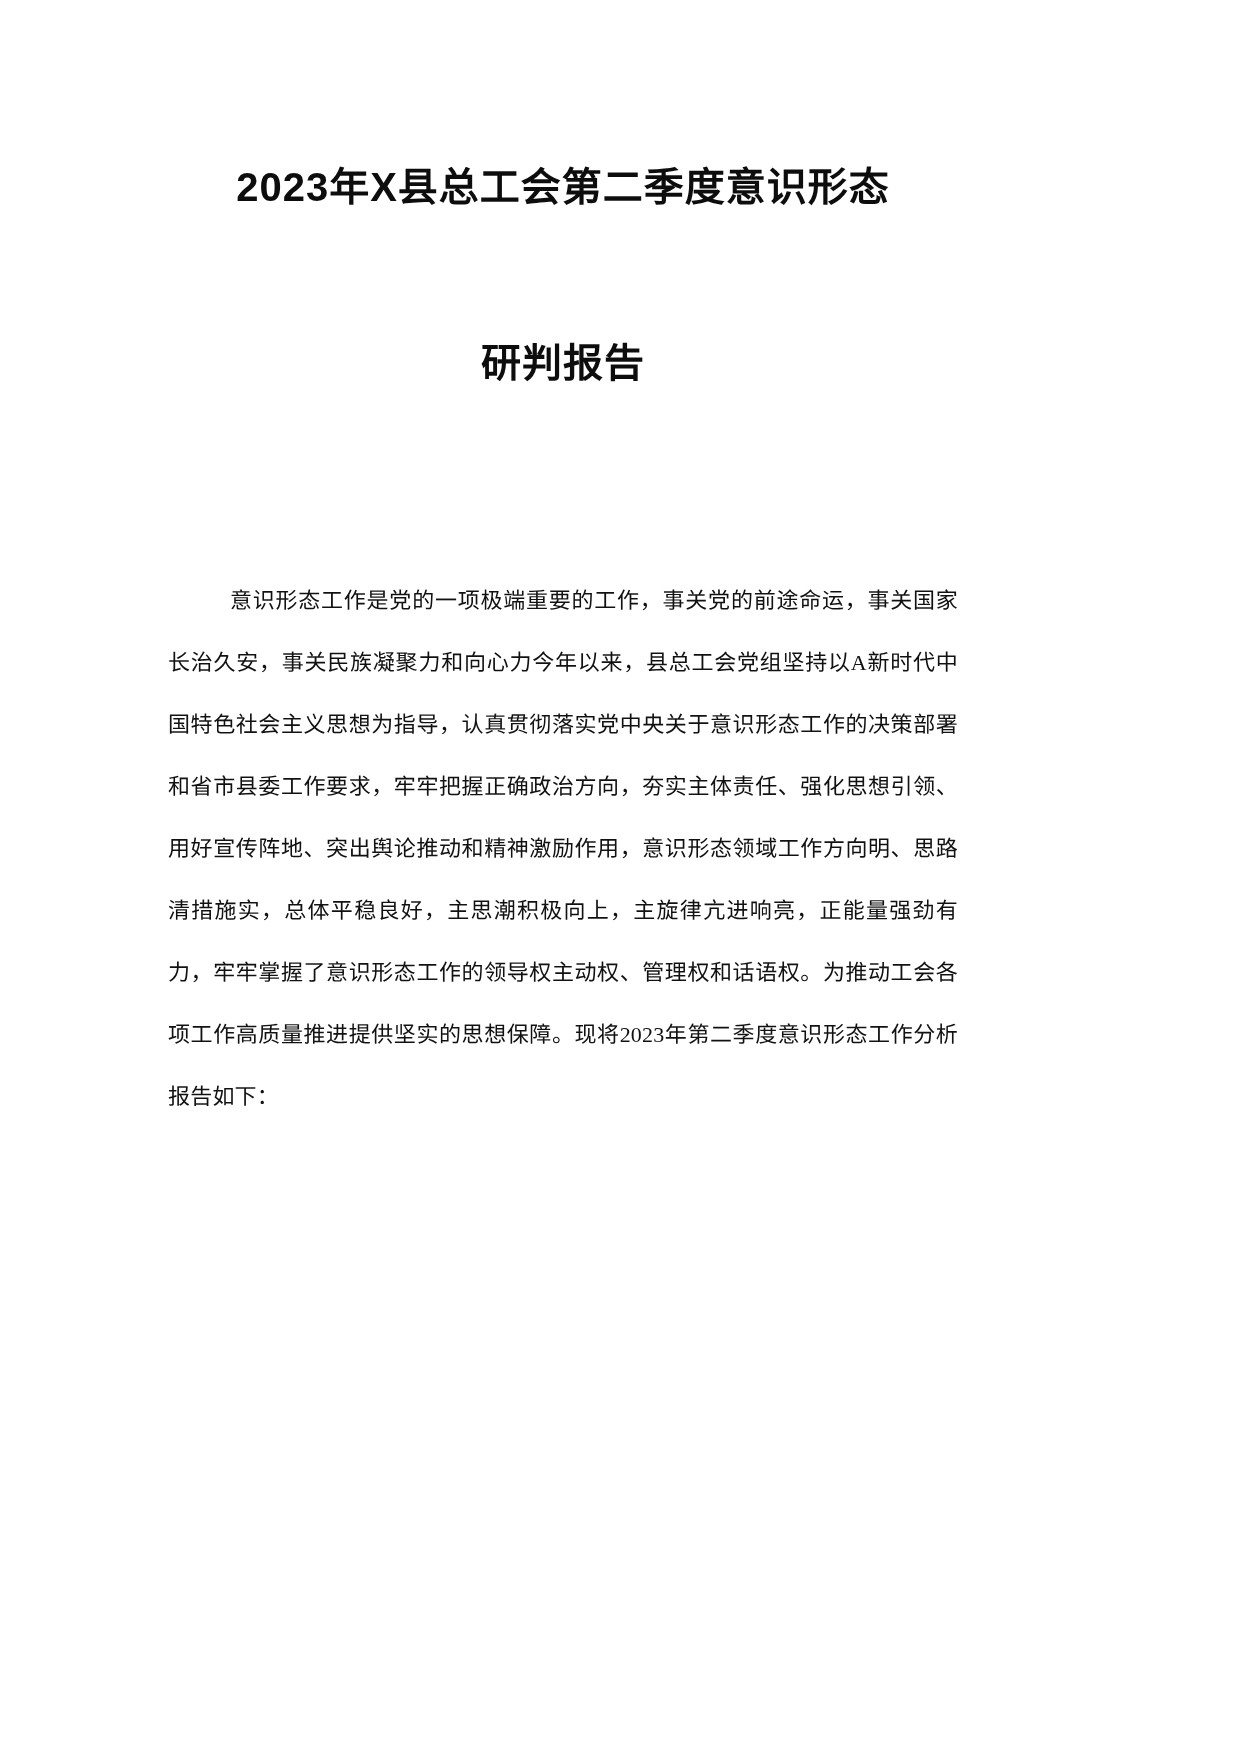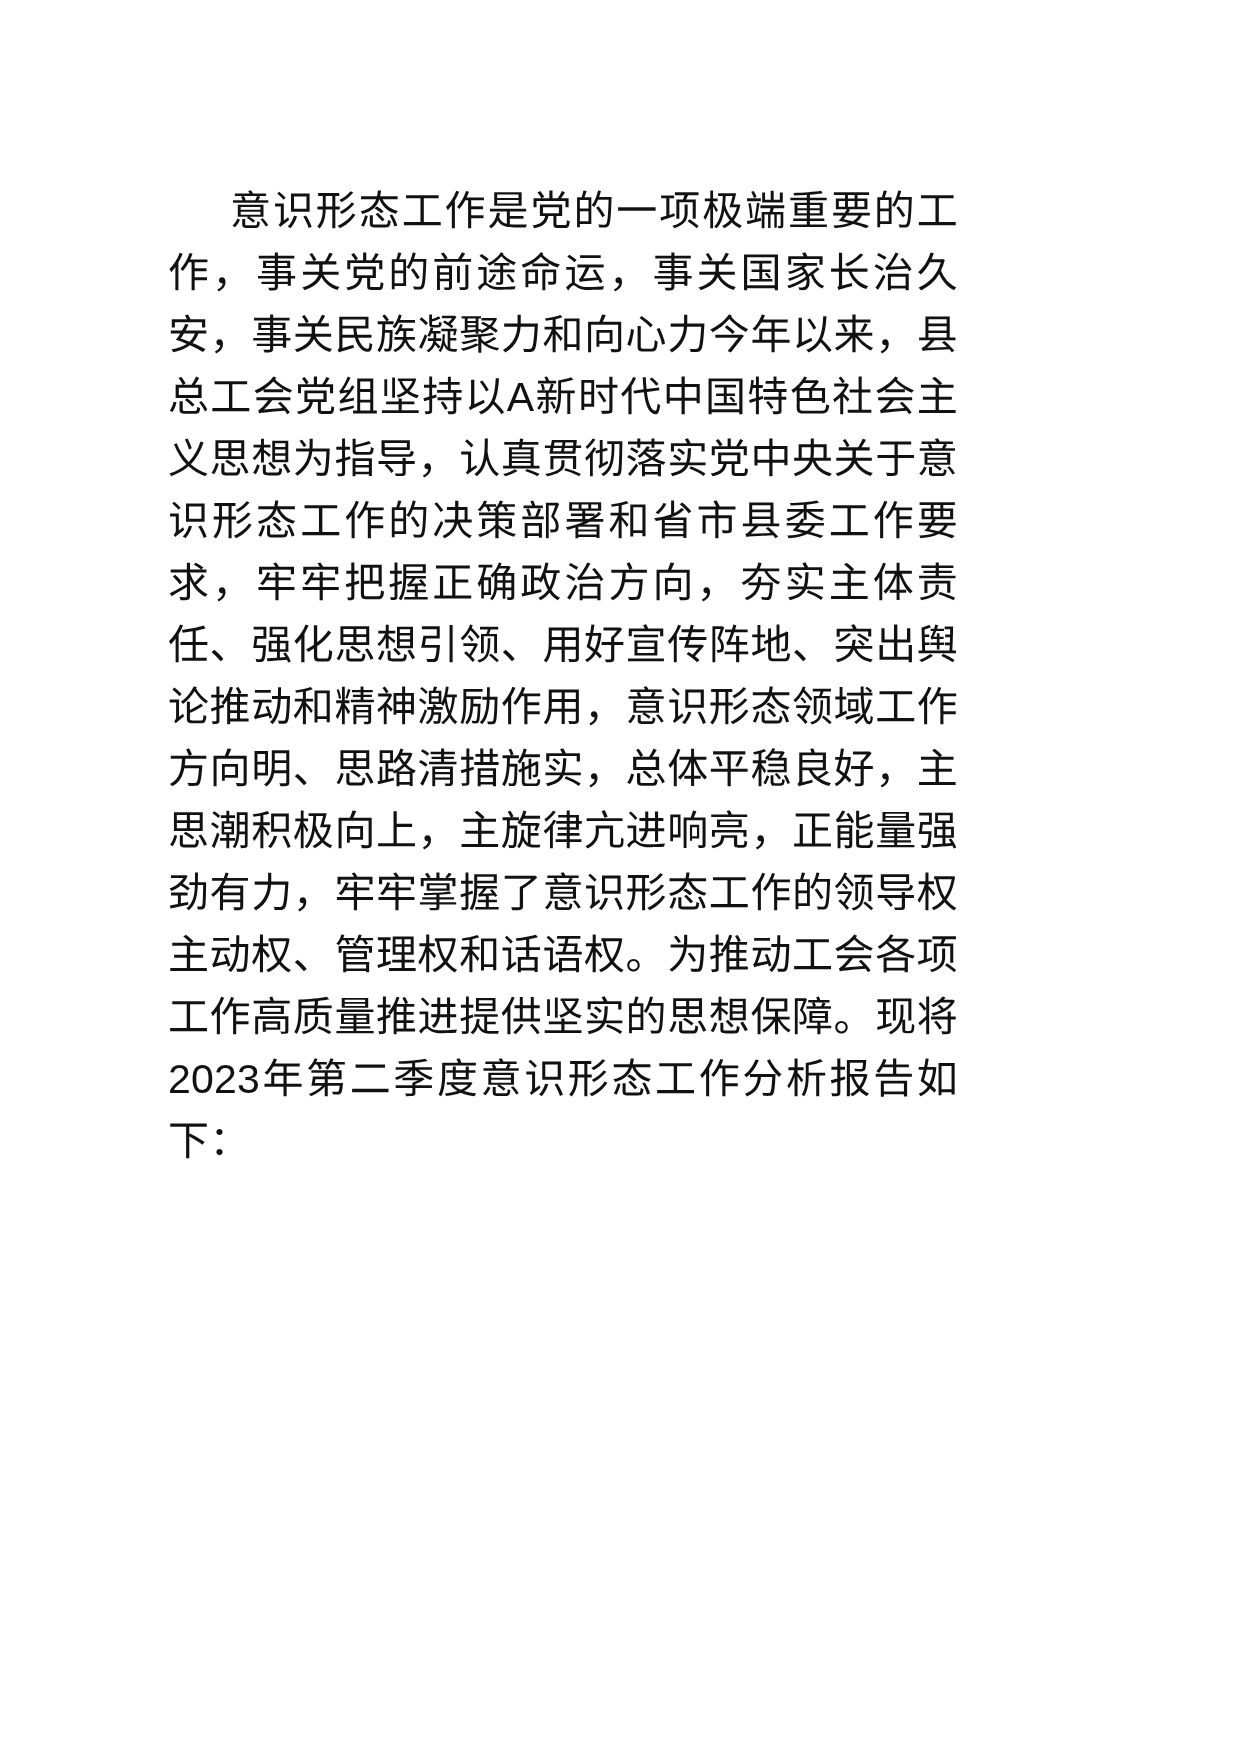--- a/index.html
+++ b/index.html
@@ -41,44 +41,47 @@
     text-align: center;
     color: #0d0d0d;
   }
   .doc-title-line.second {
     margin-top: 122px;
   }
   .body-block {
     margin-top: 180px;
   }
   p.para {
-    font-size: 41px;
+    font-size: 22px;
     line-height: 62px;
     margin: 0 0 0 0;
     text-align: justify;
     text-justify: inter-ideograph;
     text-indent: 62px;
     color: #111111;
     letter-spacing: 0.2px;
+    font-family: Liberation Serif, serif;
   }
   p.heading-para {
     font-size: 30px;
     line-height: 58px;
     margin: 44px 0 0 0;
     text-indent: 60px;
     color: #111111;
   }
 </style>
 </head>
 <body>
 
 <div class="page">
   <div class="doc-body">
 
     <div class="title-block">
+      <div class="doc-title-line">2023年X县总工会第二季度意识形态</div>
+      <div class="doc-title-line second">研判报告</div>
     </div>
 
     <div class="body-block">
       <p class="para">意识形态工作是党的一项极端重要的工作，事关党的前途命运，事关国家长治久安，事关民族凝聚力和向心力今年以来，县总工会党组坚持以A新时代中国特色社会主义思想为指导，认真贯彻落实党中央关于意识形态工作的决策部署和省市县委工作要求，牢牢把握正确政治方向，夯实主体责任、强化思想引领、用好宣传阵地、突出舆论推动和精神激励作用，意识形态领域工作方向明、思路清措施实，总体平稳良好，主思潮积极向上，主旋律亢进响亮，正能量强劲有力，牢牢掌握了意识形态工作的领导权主动权、管理权和话语权。为推动工会各项工作高质量推进提供坚实的思想保障。现将2023年第二季度意识形态工作分析报告如下：</p>
     </div>
 
   </div>
 </div>
 
 </body></html>

